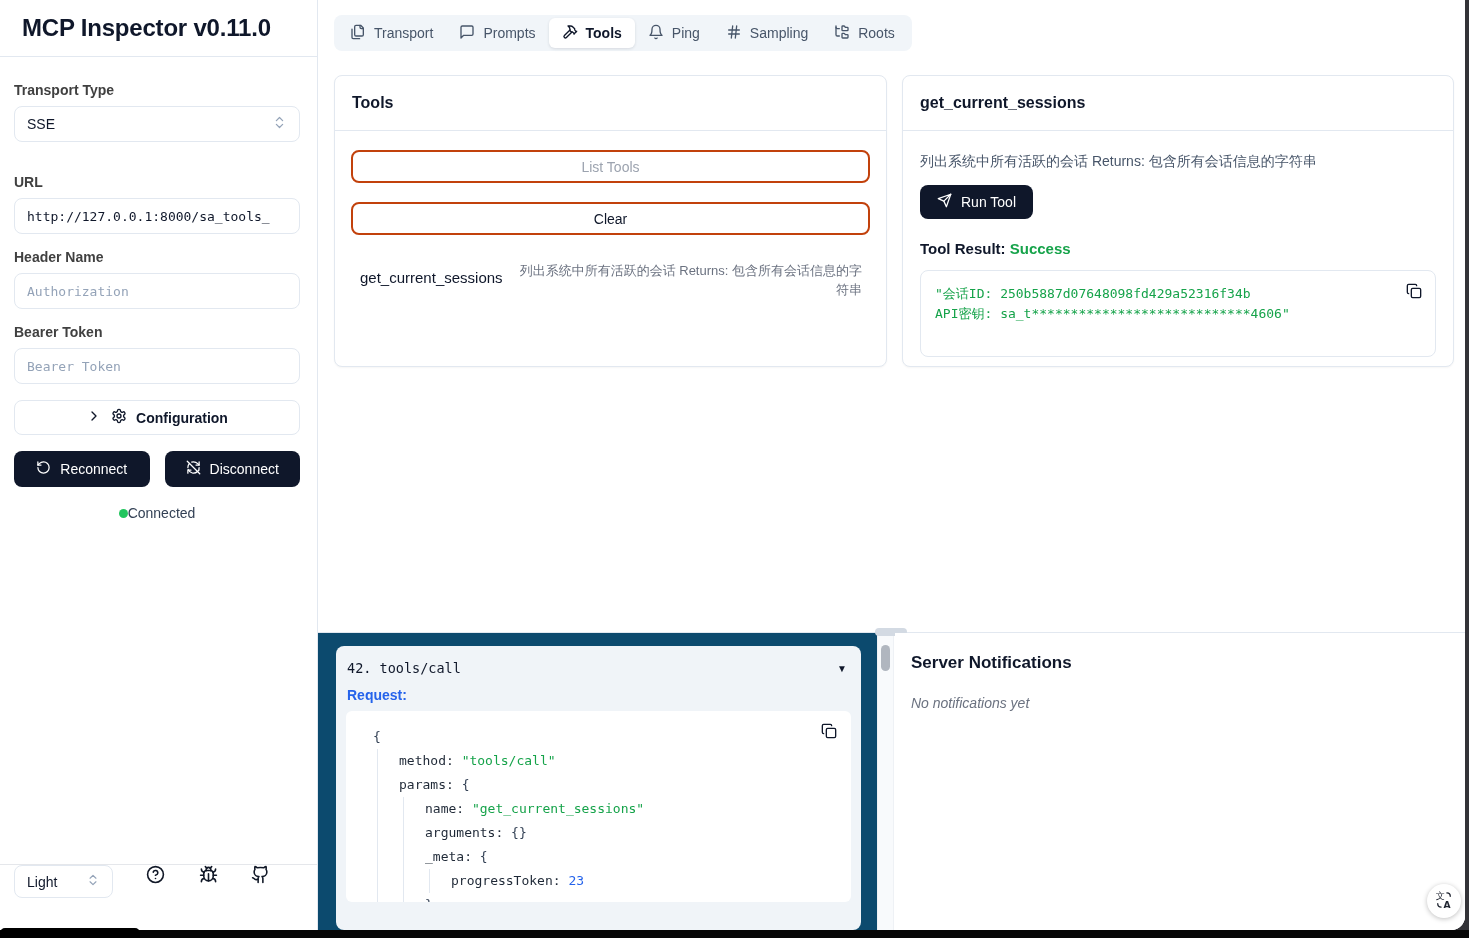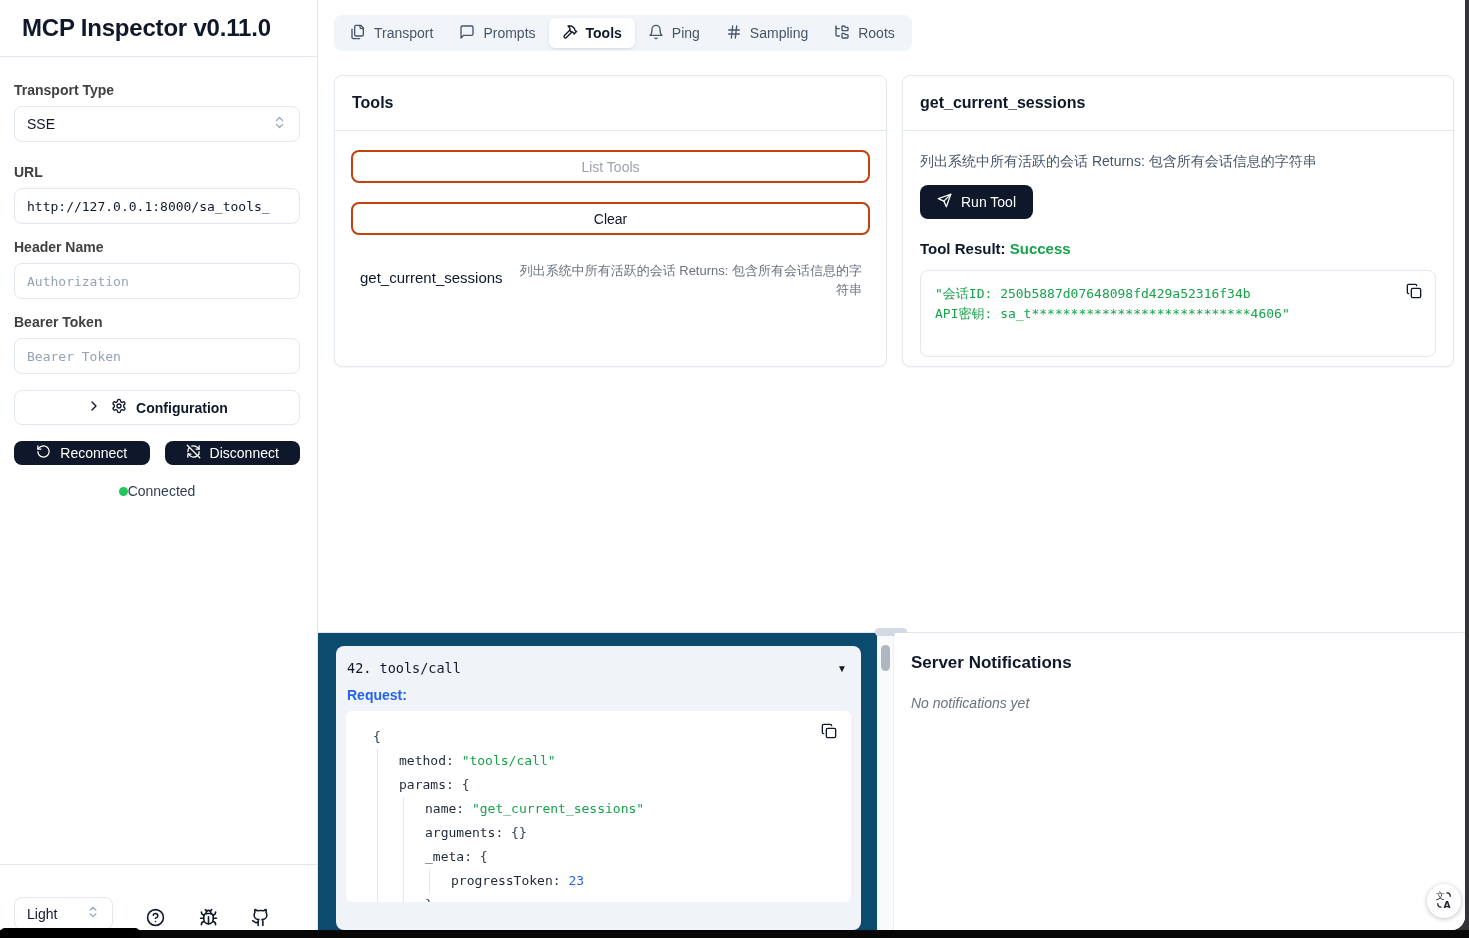--- a/index.html
+++ b/index.html
@@ -27,36 +27,36 @@
   .field-label { font-size: 14px; font-weight: 600; color: #404040; margin-bottom: 8px; }
   .select-box, .text-input {
     width: 100%; height: 36px; border: 1px solid #e2e8f0; border-radius: 8px;
     background: #fff; display: flex; align-items: center; padding: 0 12px;
     font-size: 14px; color: #0f172a;
   }
   .select-box { justify-content: space-between; cursor: pointer; }
   .select-box .chev { color: #94a3b8; }
   input.text-input { font-family: "DejaVu Sans Mono", "Liberation Mono", monospace; font-size: 13px; outline: none; display: block; }
   input.text-input::placeholder { color: #94a3b8; }
-  .gap-lg { margin-top: 22px; } .gap-md { margin-top: 15px; } .gap-sm { margin-top: 16px; }
+  .gap-lg { margin-top: 32px; } .gap-md { margin-top: 15px; } .gap-sm { margin-top: 16px; }
   .wide-btn {
     width: 100%; height: 35px; border: 1px solid #e2e8f0; border-radius: 8px; background: #fff;
     display: flex; align-items: center; justify-content: center; gap: 9px;
     font-size: 14px; font-weight: 600; color: #0f172a; cursor: pointer;
   }
   .btn-row { display: flex; gap: 15px; margin-top: 16px; }
   .dark-btn {
-    flex: 1; height: 24px; background: var(--dark, #0f172a); color: #fff; border: none; border-radius: 8px;
+    flex: 1; height: 36px; background: var(--dark, #0f172a); color: #fff; border: none; border-radius: 8px;
     display: flex; align-items: center; justify-content: center; gap: 9px; font-size: 14px; font-weight: 500; cursor: pointer;
   }
   .status-row { margin-top: 18px; display: flex; align-items: center; justify-content: center; font-size: 14px; color: #334155; }
   .status-dot { width: 9px; height: 9px; border-radius: 50%; background: var(--green-dot, #22c55e); }
   .side-footer {
     position: absolute; left: 0; right: 0; bottom: 0; height: 66px; border-top: 1px solid #e5e7eb;
-    display: flex; align-items: flex-end; padding: 0 14px;
+    display: flex; align-items: flex-start; padding: 0 14px;
   }
   .theme-select { width: 99px; height: 33px; }
   .footer-icons { flex: 1; display: flex; justify-content: space-evenly; align-items: center; }
   .icon-btn { background: none; border: none; color: #111827; cursor: pointer; display: flex; align-items: center; }
 
   
   .main { position: absolute; left: 319px; top: 0; right: 0; height: 632px; background: #fff; }
   .tabbar {
     position: absolute; left: 15px; top: 15px; width: 578px; height: 36px;
     background: #f1f5f9; border-radius: 8px; display: flex; align-items: center; padding: 3px;

